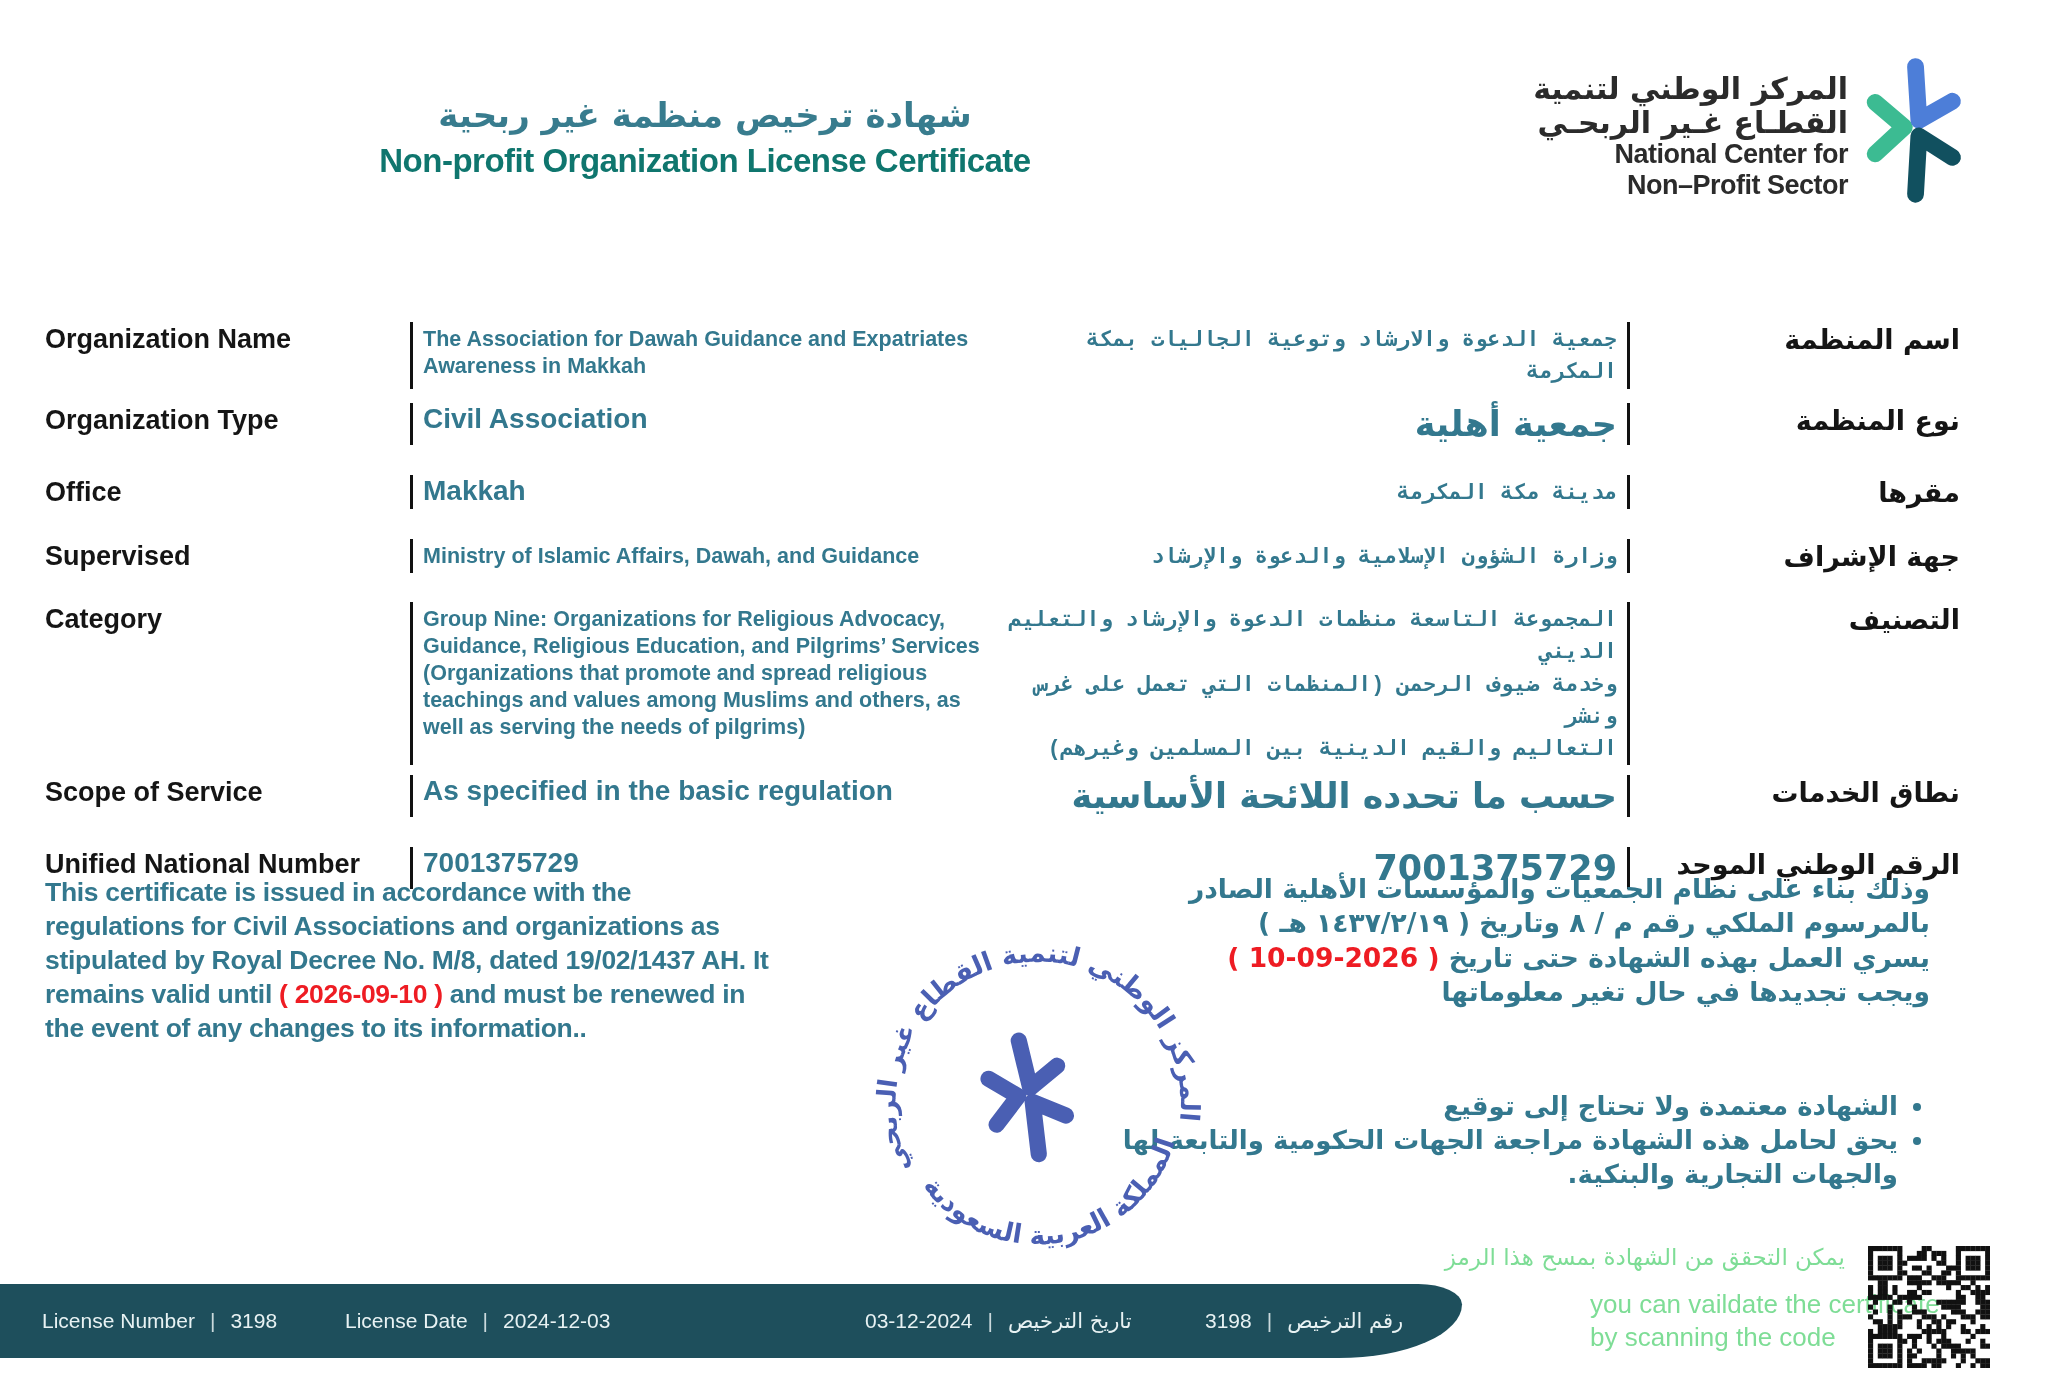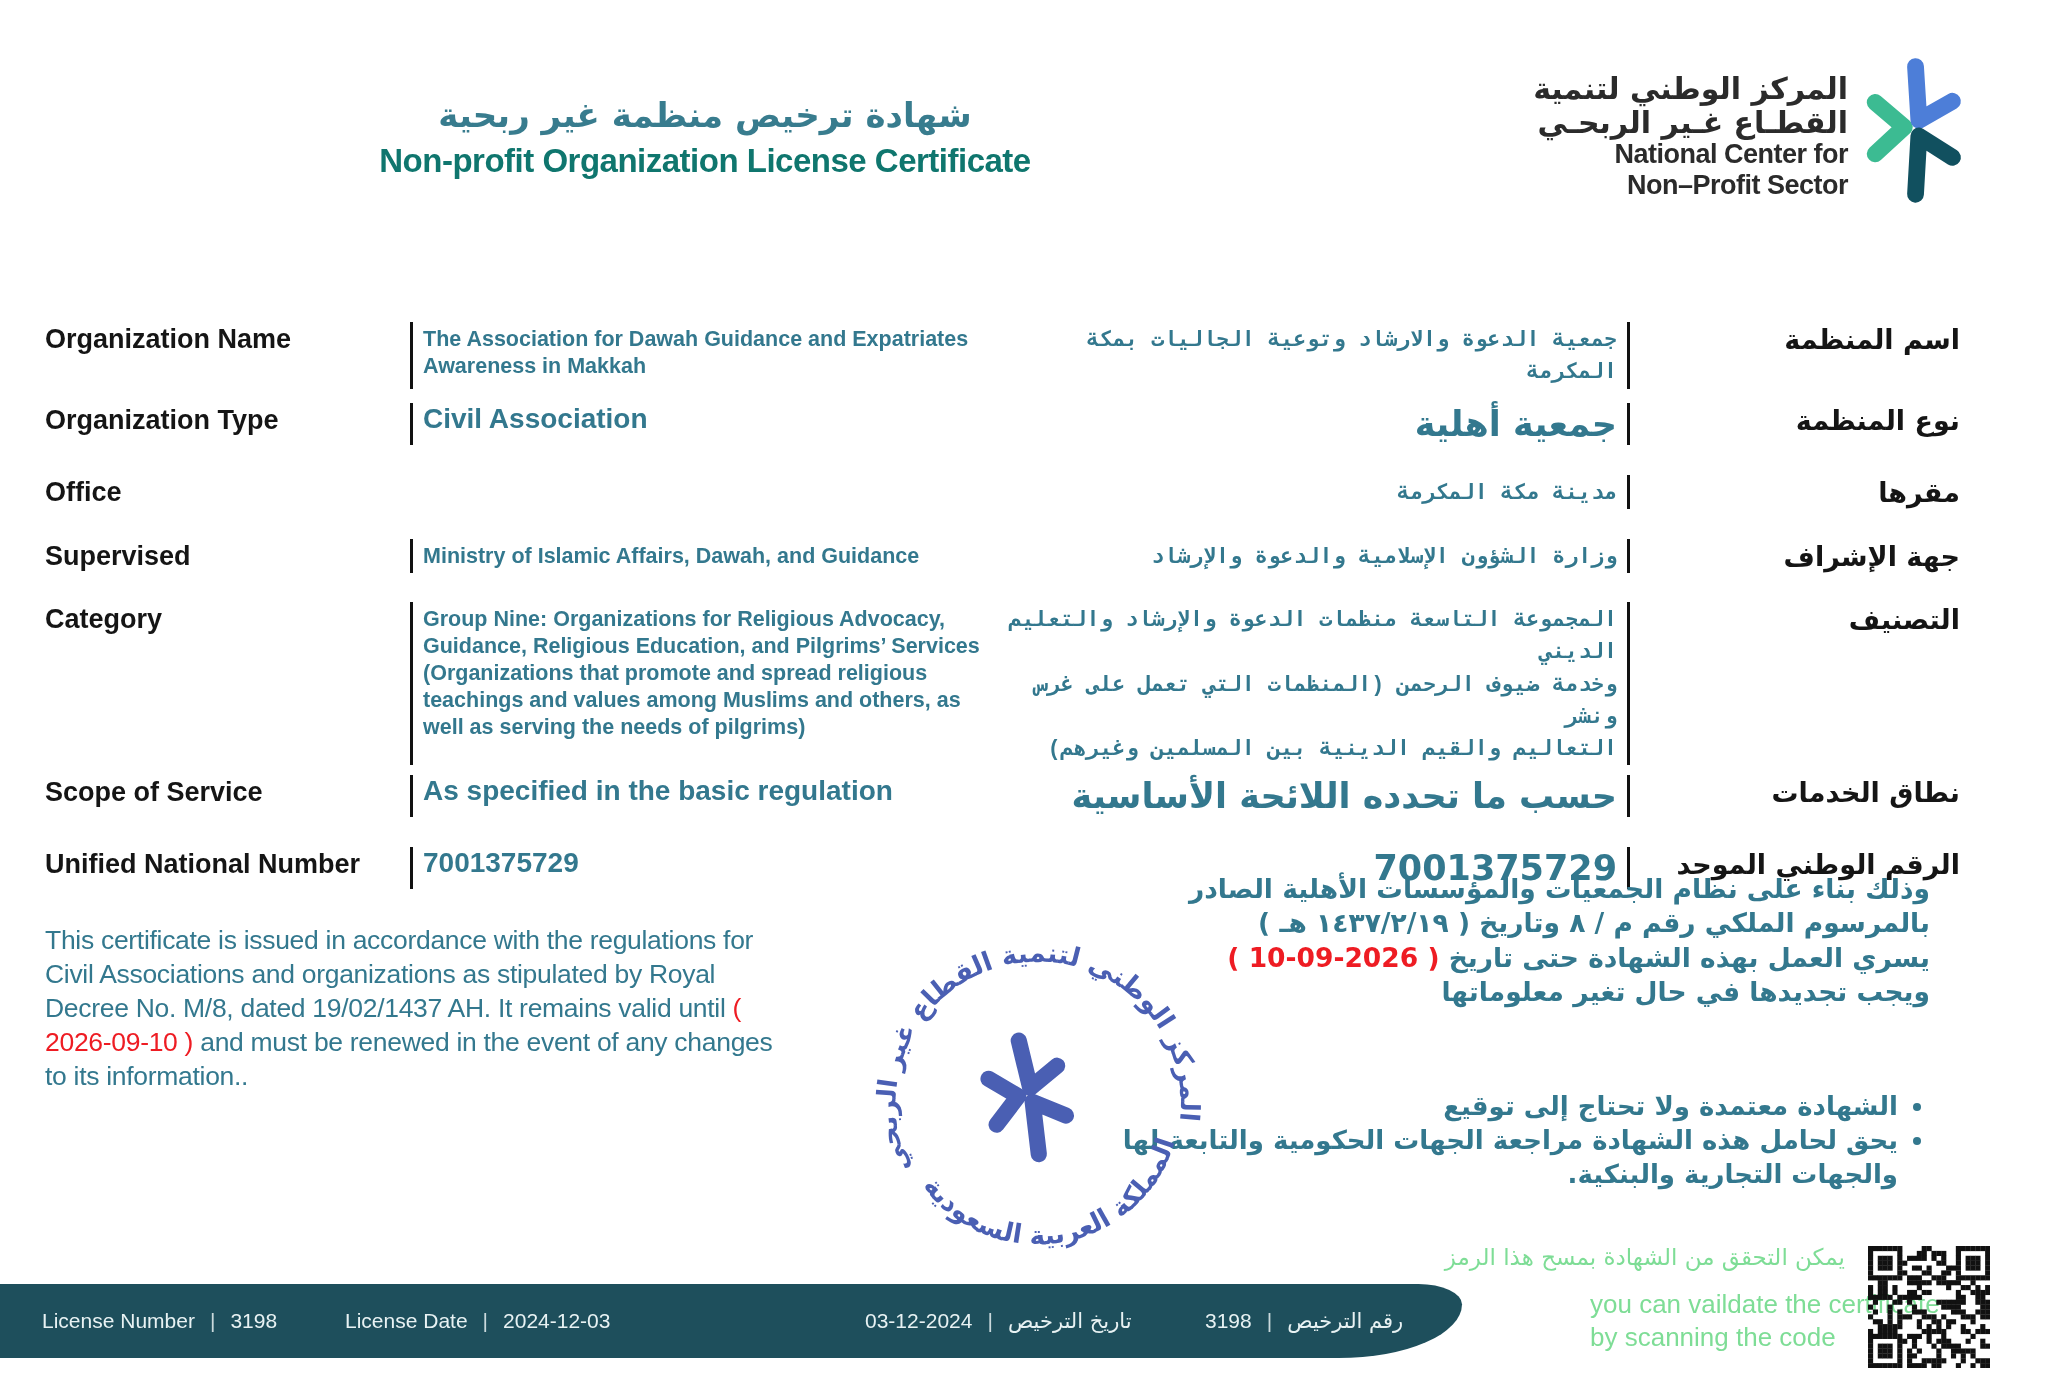--- a/index.html
+++ b/index.html
@@ -28,21 +28,21 @@
   .c-label-ar{width:330px;font-size:27px;font-weight:bold;color:#151515;text-align:right;
               font-family:"DejaVu Sans",sans-serif;direction:rtl;padding-top:2px;}
   .ven-sm{font-size:21.5px;line-height:1.26;white-space:pre-line;padding-top:4px;}
   .ven-lg{font-size:28px;line-height:1.15;}
   .var-sm{font-size:21.5px;line-height:1.5;white-space:pre-line;padding-top:2px;font-family:Liberation Mono, monospace;}
   .var-lg{font-size:35px;line-height:1.2;}
   .mb1{margin-bottom:14px;} .mb2{margin-bottom:30px;} .mb3{margin-bottom:29px;} .mb4{margin-bottom:10px;} .mb5{margin-bottom:30px;}
 
   
   .valid-en{position:absolute;left:45px;top:876px;width:730px;color:#33788e;
-            font-size:26.5px;line-height:1.28;font-weight:normal;letter-spacing:-0.3px;margin-top:48px;}
+            font-size:26.5px;line-height:1.28;font-weight:bold;letter-spacing:-0.3px;}
   .valid-ar{position:absolute;right:118px;top:872px;width:820px;color:#33788e;text-align:right;
             font-size:26.5px;line-height:1.3;font-weight:bold;}
   .red{color:#ee1c23;}
 
   
   .notes-en{position:absolute;left:45px;top:1106px;width:740px;color:#33788e;}
   .notes-en ul{margin:0;padding-left:30px;}
   .notes-en li{font-size:26px;font-weight:bold;line-height:1.25;white-space:pre-line;}
   .notes-ar{position:absolute;right:118px;top:1090px;width:840px;color:#33788e;text-align:right;}
   .notes-ar ul{margin:0;padding:0 32px 0 0;}
@@ -103,20 +103,21 @@
 
     <div class="row mb2">
       <div class="c-label-en">Organization Type</div>
       <div class="c-val-en ven-lg">Civil Association</div>
       <div class="c-val-ar var-lg">جمعية أهلية</div>
       <div class="c-label-ar">نوع المنظمة</div>
     </div>
 
     <div class="row mb2">
       <div class="c-label-en">Office</div>
+      <div class="c-val-en ven-lg">Makkah</div>
       <div class="c-val-ar var-sm">مدينة مكة المكرمة</div>
       <div class="c-label-ar">مقرها</div>
     </div>
 
     <div class="row mb3">
       <div class="c-label-en">Supervised</div>
       <div class="c-val-en ven-sm">Ministry of Islamic Affairs, Dawah, and Guidance</div>
       <div class="c-val-ar var-sm">وزارة الشؤون الإسلامية والدعوة والإرشاد</div>
       <div class="c-label-ar">جهة الإشراف</div>
     </div>

